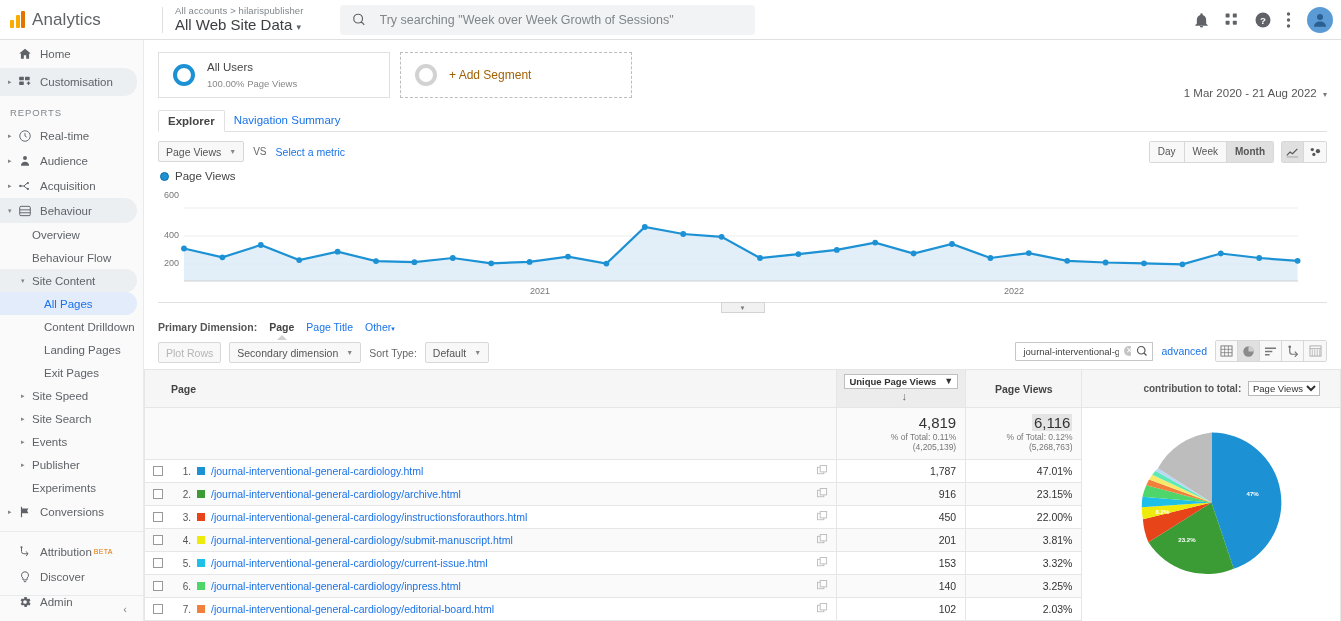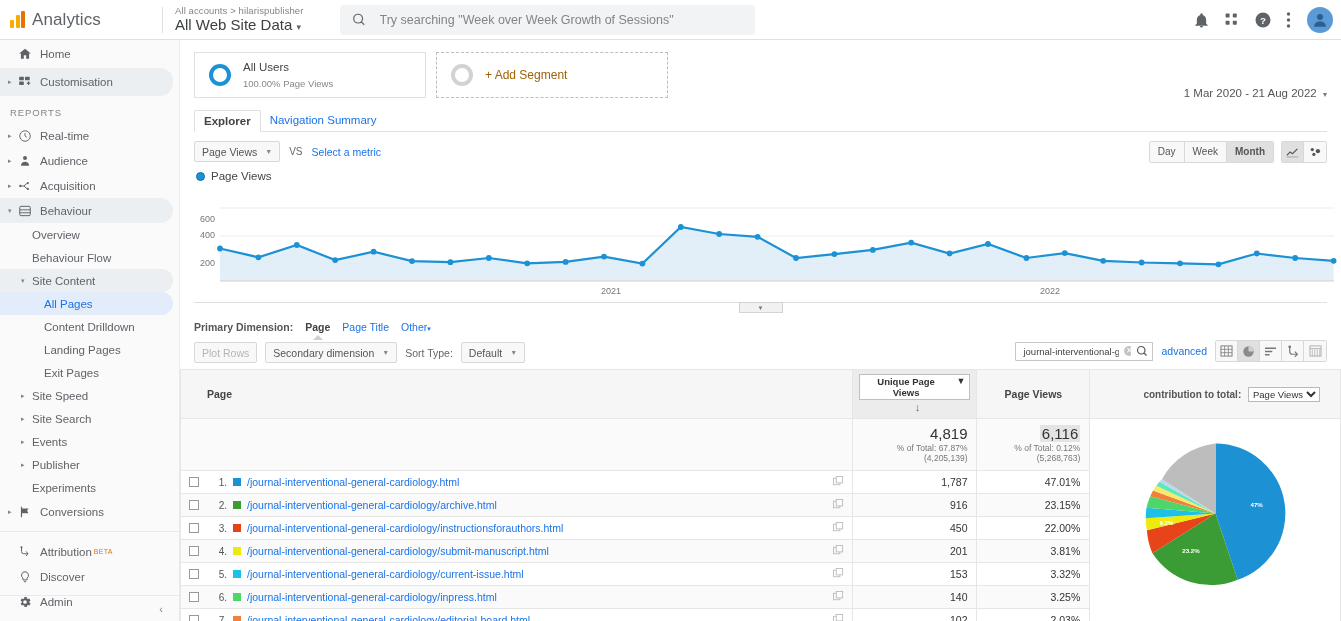--- a/index.html
+++ b/index.html
@@ -69,21 +69,21 @@
     width: 26px; height: 26px; border-radius: 50%;
     background: #5b9bd5; display: flex; align-items: center; justify-content: center;
     margin-left: 2px;
   }
 
   
   .body-wrap { display: flex; height: 581px; }
 
   
   .sidebar {
-    width: 180px; flex: none;
+    width: 144px; flex: none;
     background: #fafafa;
     border-right: 1px solid #e8eaed;
     font-size: 11.5px;
     position: relative;
     overflow: hidden;
   }
   .nav-item {
     height: 25px; display: flex; align-items: center;
     padding-left: 8px; color: #5f6368; cursor: pointer;
     white-space: nowrap;
@@ -612,24 +612,24 @@
             <circle cx="909.2" cy="74.8" r="2.9"></circle>
           <circle cx="947.6" cy="76.5" r="2.9"></circle>
             <circle cx="986" cy="77.3" r="2.9"></circle>
             <circle cx="1024.4" cy="78.3" r="2.9"></circle>
           <circle cx="1062.8" cy="67.5" r="2.9"></circle>
             <circle cx="1101.2" cy="72.0" r="2.9"></circle>
             <circle cx="1139.6" cy="74.8" r="2.9"></circle>
         </g>
         <line x1="26" y1="95" x2="1140" y2="95" stroke="#cfcfcf" stroke-width="1"></line>
       </svg>
-      <span class="ylabel" style="top:28px">600</span>
+      <span class="ylabel" style="top:4px">600</span>
       <span class="ylabel" style="top:44px">400</span>
       <span class="ylabel" style="top:72px">200</span>
-      <span class="xlabel" style="left:407px; top:100px">2021</span>
+      <span class="xlabel" style="left:372px; top:100px">2021</span>
       <span class="xlabel" style="left:846px; top:100px">2022</span>
     </div>
 
     <div class="slider-row" style="margin-top:16px">
       <div class="slider-handle">▼</div>
     </div>
 
     <div class="prim-row">
       <span class="prim-lbl">Primary Dimension:</span>
       <span class="prim-active">Page</span>
@@ -731,21 +731,21 @@
           <select>
             <option>Page Views</option>
           </select>
         </th>
       </tr>
 
       <tr>
         <td class="sum-blank"></td>
         <td class="sum-cell">
           <div class="sum-big">4,819</div>
-          <div class="sum-sub">% of Total: 67.87% (4,205,139)</div>
+          <div class="sum-sub">% of Total: 0.11% (4,205,139)</div>
         </td>
         <td class="sum-cell">
           <div><span class="sum-big hl">6,116</span></div>
           <div class="sum-sub">% of Total: 0.12% (5,268,763)</div>
         </td>
         <td class="pie-cell" rowspan="11">
           <div class="pie-wrap">
             <svg width="175" height="175" viewBox="0 0 200 200">
 
               <path d="M100,100 L100,20 A80,80 0 0 1 125.4,175.8 Z" fill="#1c91d4"></path>

